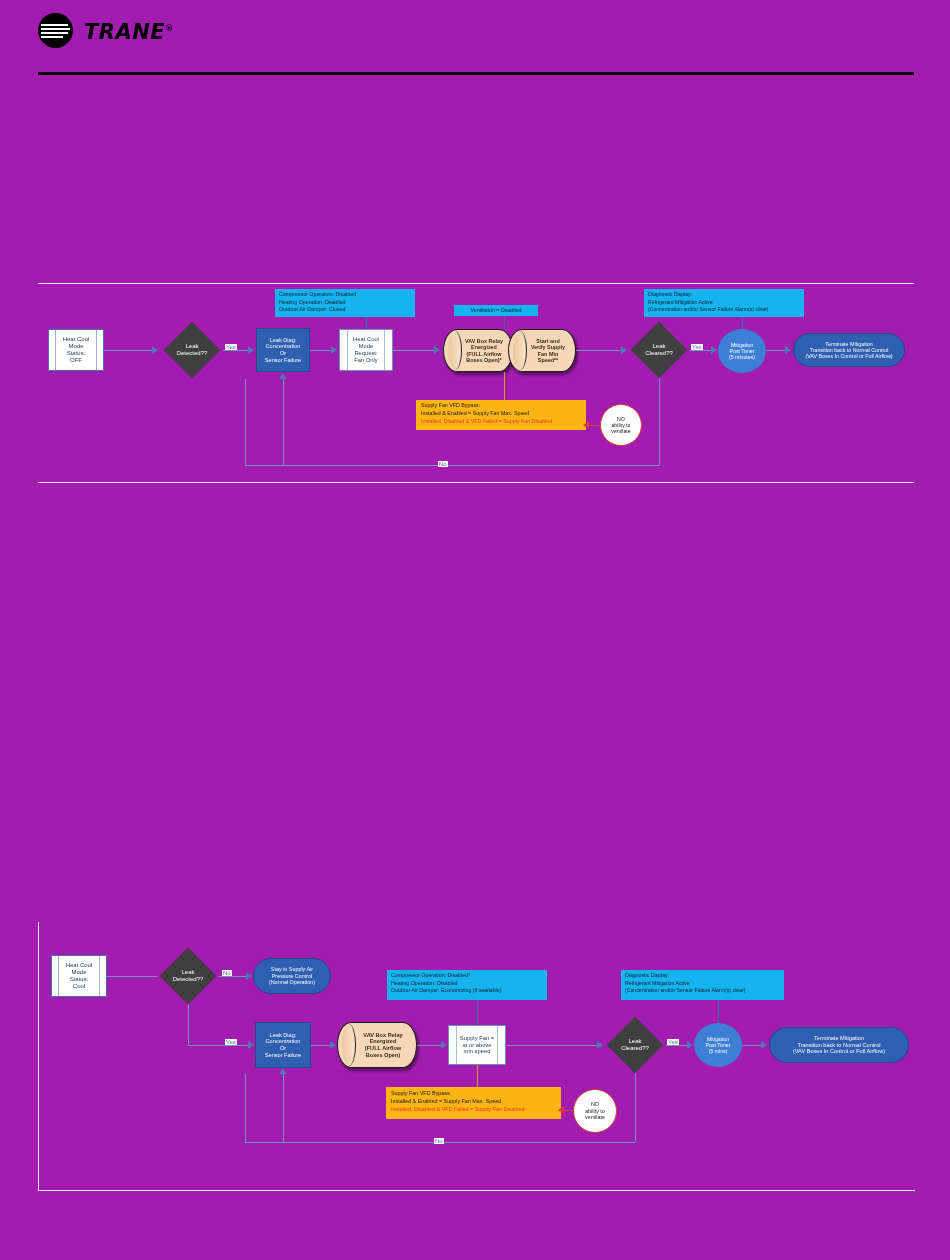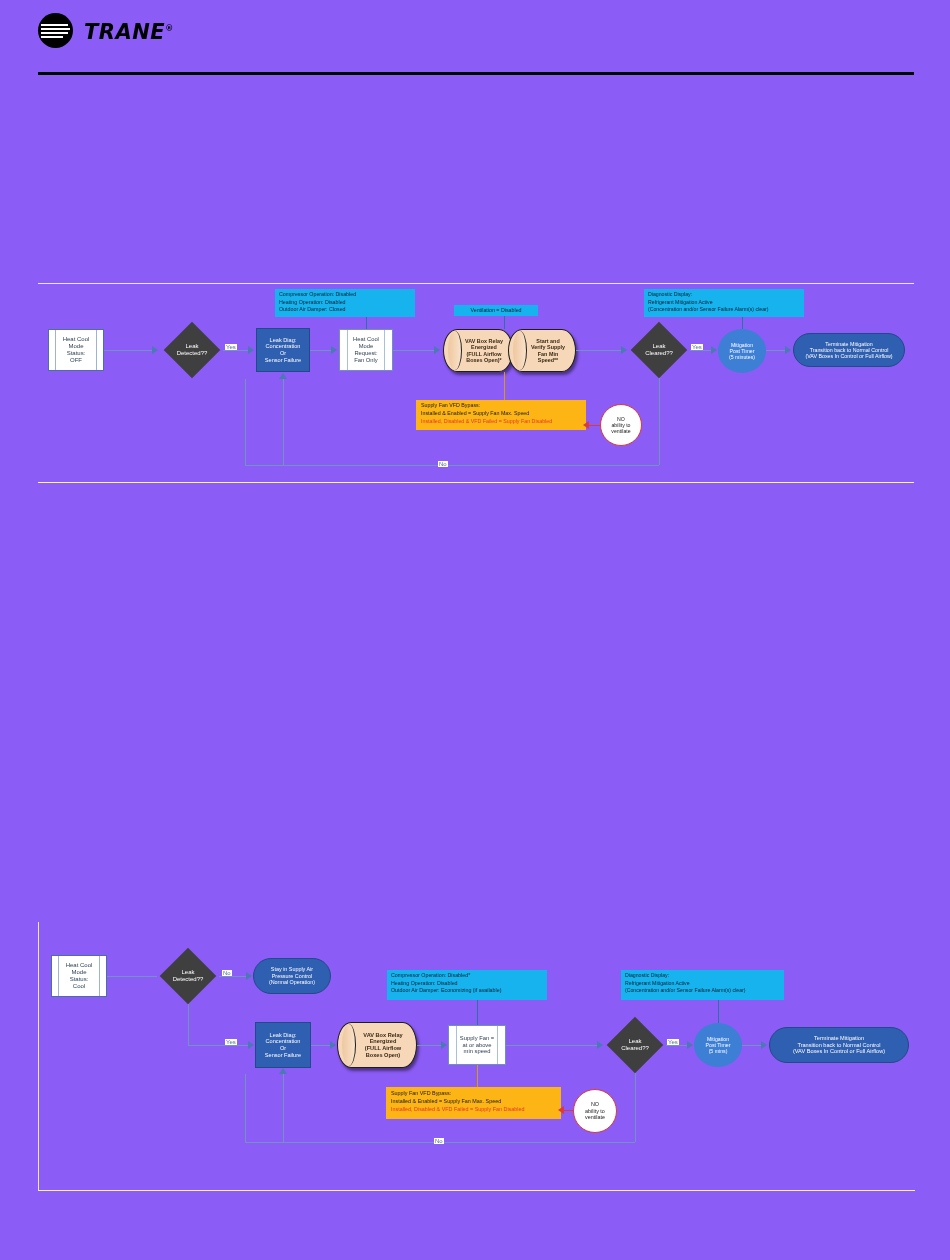--- a/index.html
+++ b/index.html
@@ -10,21 +10,21 @@
   body {
     width: 950px;
     height: 1260px;
     position: relative;
     font-family: "Liberation Sans", sans-serif;
     overflow: hidden;
   }
   .page {
     position: absolute;
     inset: 0;
-    background: #8b5cf6;
+    background: #a21caf;
     text-decoration: underline;
   }
 
   
   .header-logo {
     position: absolute;
     left: 38px;
     top: 13px;
     width: 120px;
     height: 36px;

